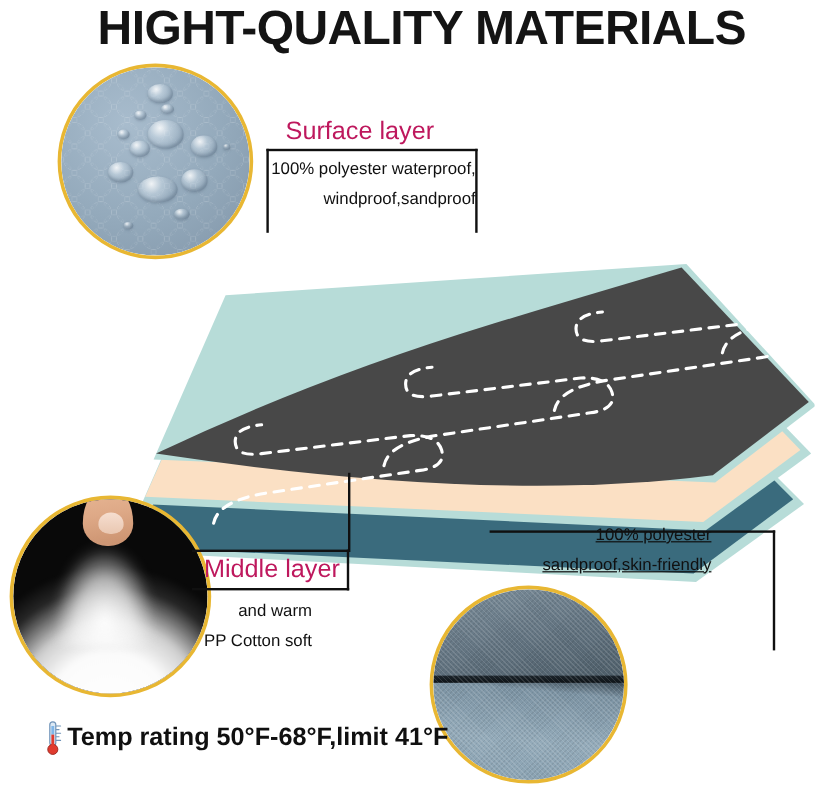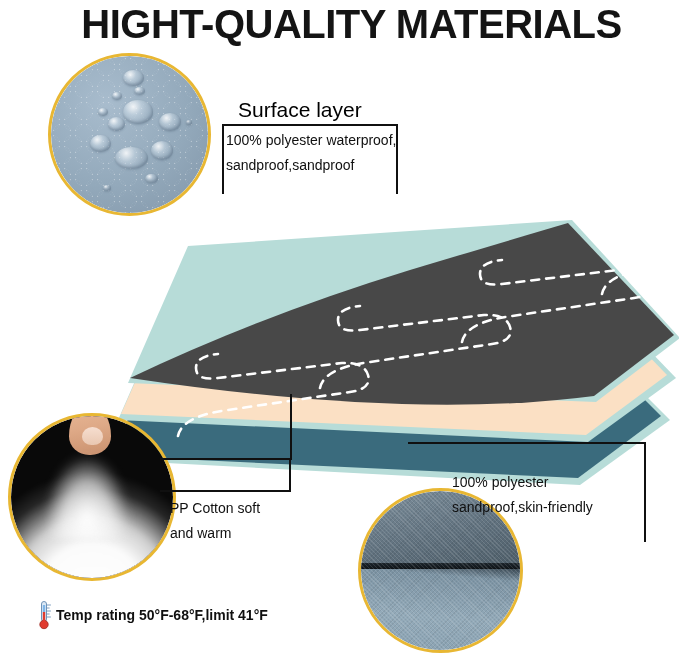--- a/index.html
+++ b/index.html
@@ -152,29 +152,29 @@
     height: 370px;
   }
   #layer-stack svg { display: block; }
 
   
   .callout-title {
     position: absolute;
     font-family: "Liberation Sans", sans-serif;
     font-size: 21px;
     font-weight: normal;
-    color: #000000;
+    color: #be185d;
     white-space: nowrap;
   }
   .callout-body {
     position: absolute;
     font-family: "Liberation Sans", sans-serif;
     font-size: 14px;
     color: #101010;
-    text-align: left;
+    text-align: right;
     line-height: 1.75;
     white-space: nowrap;
   }
 
   
   #surface-title { left: 238px; top: 98px; }
   #surface-body  { left: 226px; top: 128px; }
   #surface-box {
     position: absolute;
     left: 222px; top: 124px;
@@ -201,21 +201,21 @@
   }
   #middle-leader {
     position: absolute;
     left: 290px; top: 394px;
     width: 2px; height: 66px;
     background: #101010;
   }
 
   
   #lining-title { left: 473px; top: 413px; }
-  #lining-body  { left: 452px; top: 470px; }
+  #lining-body  { left: 452px; top: 433px; text-decoration: underline; }
   #lining-box {
     position: absolute;
     left: 408px; top: 442px;
     width: 238px; height: 100px;
     border-top: 2px solid #101010;
     border-right: 2px solid #101010;
     border-left: none;
     border-bottom: none;
     box-sizing: border-box;
   }
@@ -224,21 +224,21 @@
   #temp-row {
     position: absolute;
     left: 36px; top: 600px;
     display: flex;
     align-items: center;
     gap: 2px;
   }
   #temp-icon { width: 18px; height: 30px; display: block; }
   #temp-text {
     font-family: "Liberation Sans", sans-serif;
-    font-size: 14px;
+    font-size: 21px;
     font-weight: bold;
     color: #101010;
     white-space: nowrap;
   }
 </style>
 </head>
 <body>
 
 <div id="page">
 
@@ -315,28 +315,29 @@
       <div class="lining-bot"></div>
       <div class="lining-fold"></div>
       <div class="weave"></div>
     </div>
   </div>
 
   <div id="surface-box"></div>
   <div class="callout-title" id="surface-title">Surface layer</div>
   <div class="callout-body" id="surface-body">
     <div>100% polyester waterproof,</div>
-    <div>sandproof,sandproof</div>
+    <div>windproof,sandproof</div>
   </div>
 
   <div id="middle-leader"></div>
   <div id="middle-box"></div>
+  <div class="callout-title" id="middle-title">Middle layer</div>
   <div class="callout-body" id="middle-body">
+    <div>and warm</div>
     <div>PP Cotton  soft</div>
-    <div>and warm</div>
   </div>
 
   <div id="lining-box"></div>
   <div class="callout-body" id="lining-body">
     <div>100% polyester</div>
     <div>sandproof,skin-friendly</div>
   </div>
 
   <div id="temp-row">
     <svg id="temp-icon" viewBox="0 0 18 30">

